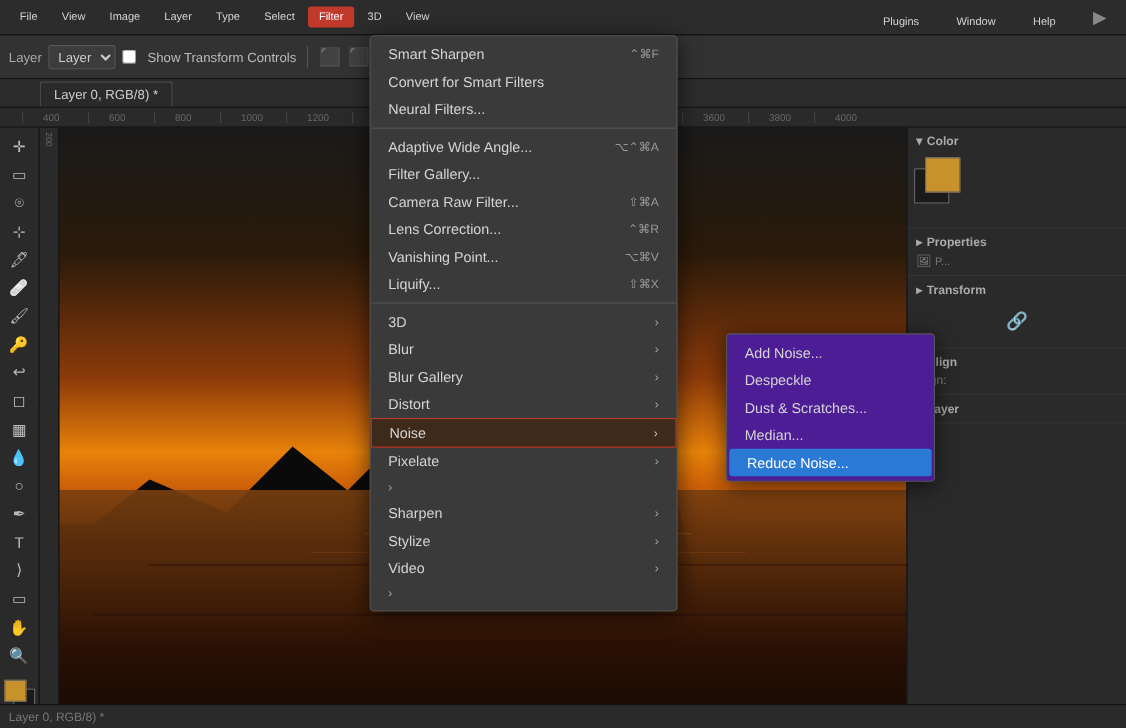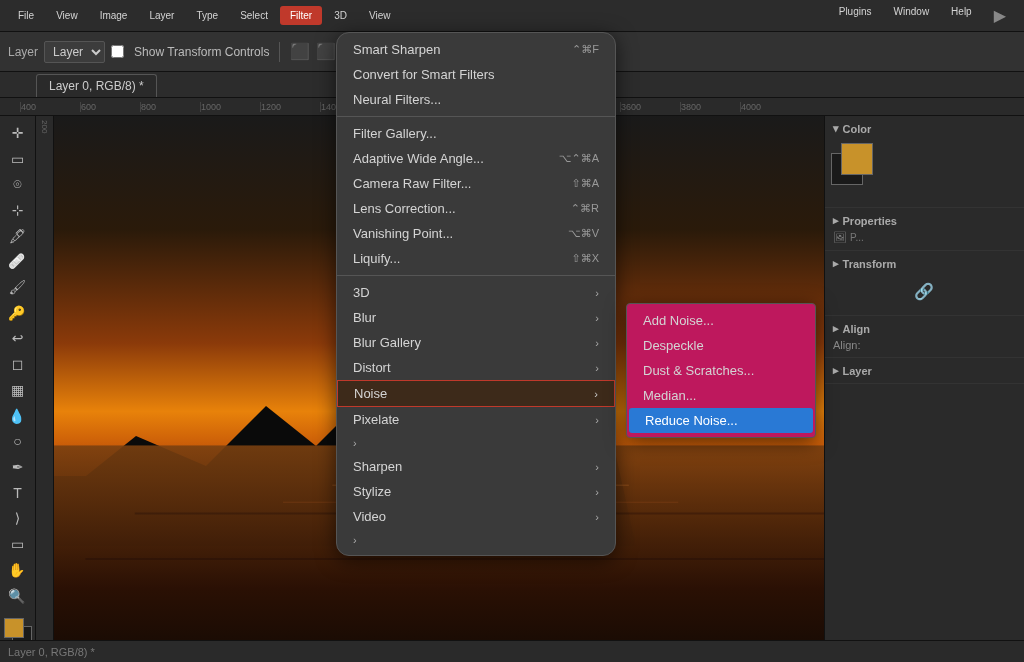--- a/index.html
+++ b/index.html
@@ -19,21 +19,21 @@
     }
     .menu-item {
       padding: 4px 10px;
       border-radius: 3px;
       cursor: pointer;
       color: #d4d4d4;
       font-size: 10px;
     }
     .menu-item.active { background: #c0392b; color: #fff; }
     .menu-spacer { flex: 1; }
-    .menu-right { display: flex; gap: 2px; align-items: flex-start; }
+    .menu-right { display: flex; gap: 14px; align-items: flex-end; }
 
     
     .toolbar {
       height: 40px;
       background: #323232;
       display: flex;
       align-items: center;
       padding: 0 8px;
       gap: 6px;
       border-bottom: 1px solid #111;
@@ -81,21 +81,21 @@
       height: 18px;
       background: #2a2a2a;
       border-bottom: 1px solid #111;
       display: flex;
       align-items: center;
       padding-left: 20px;
       font-size: 9px;
       color: #666;
       overflow: hidden;
     }
-    .ruler-tick { display: inline-block; width: 60px; text-align: left; padding-left: 0; border-left: 1px solid #444; }
+    .ruler-tick { display: inline-block; width: 60px; text-align: left; padding-left: 18px; border-left: 1px solid #444; }
 
     
     .left-sidebar {
       position: absolute;
       left: 0;
       top: 0;
       width: 36px;
       height: 100%;
       background: #2a2a2a;
       border-right: 1px solid #111;
@@ -187,27 +187,26 @@
       border: 1px solid #555;
       border-radius: 4px;
       box-shadow: 0 4px 20px rgba(0,0,0,0.6);
       min-width: 280px;
       padding: 4px 0;
       pointer-events: none;
     }
     .filter-dropdown {
       top: 32px;
       left: 336px;
-      border-radius: 13px;
     }
     .noise-submenu {
       position: absolute;
       top: 303px;
-      left: 626px;
-      background: #be185d;
+      left: 660px;
+      background: #4c1d95;
       border: 1px solid #555;
       border-radius: 4px;
       box-shadow: 0 4px 20px rgba(0,0,0,0.6);
       min-width: 190px;
       padding: 4px 0;
       pointer-events: none;
     }
     .dropdown-item {
       padding: 5px 16px;
       cursor: pointer;
@@ -460,25 +459,25 @@
       <span class="shortcut">⌃⌘F</span>
     </div>
     <div class="dropdown-item">
       <span class="item-label">Convert for Smart Filters</span>
     </div>
     <div class="dropdown-item">
       <span class="item-label">Neural Filters...</span>
     </div>
     <div class="dropdown-separator"></div>
     <div class="dropdown-item">
-      <span class="item-label">Filter Gallery...</span>
-    </div>
-    <div class="dropdown-item">
       <span class="item-label">Adaptive Wide Angle...</span>
       <span class="shortcut">⌥⌃⌘A</span>
+    </div>
+    <div class="dropdown-item">
+      <span class="item-label">Filter Gallery...</span>
     </div>
     <div class="dropdown-item">
       <span class="item-label">Camera Raw Filter...</span>
       <span class="shortcut">⇧⌘A</span>
     </div>
     <div class="dropdown-item">
       <span class="item-label">Lens Correction...</span>
       <span class="shortcut">⌃⌘R</span>
     </div>
     <div class="dropdown-item">

